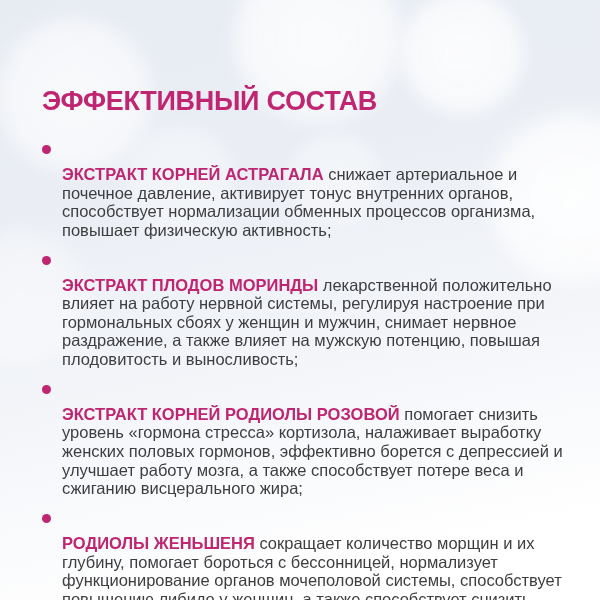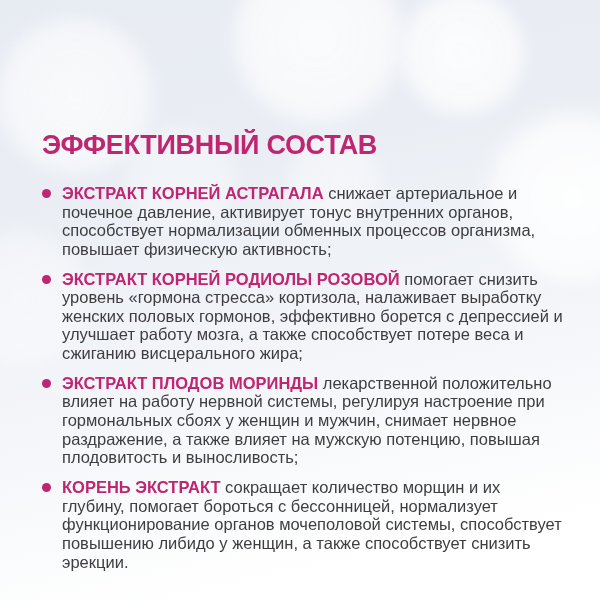--- a/index.html
+++ b/index.html
@@ -38,21 +38,20 @@
     position:relative;
     padding:88px 36px 0 42px;
   }
   .page-title{
     color:var(--accent);
     font-size:27px;
     font-weight:bold;
     letter-spacing:-0.3px;
     line-height:1.0;
     margin-bottom:25px;
-    margin-top:44px;
   }
   .ingredients-list{
     list-style:none;
   }
   .ingredient-item{
     display:flex;
     align-items:flex-start;
     gap:11px;
     margin-bottom:11px;
   }
@@ -61,20 +60,21 @@
     width:9px;height:9px;
     margin-top:5px;
     border-radius:50%;
     background:var(--accent);
   }
   .item-text{
     font-size:16.5px;
     line-height:1.13;
     color:var(--body-text);
     max-width:505px;
+    margin-top:25px;
   }
   .term{
     color:var(--accent);
     font-weight:bold;
   }
 </style>
 </head>
 <body>
 
 <div class="poster">
@@ -96,35 +96,35 @@
         <span class="dot"></span>
         <p class="item-text">
           <strong class="term">ЭКСТРАКТ КОРНЕЙ АСТРАГАЛА</strong>
           <span>снижает артериальное и почечное давление, активирует тонус внутренних органов, способствует нормализации обменных процессов организма, повышает физическую активность;</span>
         </p>
       </li>
 
       <li class="ingredient-item">
         <span class="dot"></span>
         <p class="item-text">
+          <strong class="term">ЭКСТРАКТ ПЛОДОВ МОРИНДЫ</strong>
+          <span>лекарственной положительно влияет на работу нервной системы, регулируя настроение при гормональных сбоях у женщин и мужчин, снимает нервное раздражение, а также влияет на мужскую потенцию, повышая плодовитость и выносливость;</span>
+        </p>
+      </li>
+
+      <li class="ingredient-item">
+        <span class="dot"></span>
+        <p class="item-text">
           <strong class="term">ЭКСТРАКТ КОРНЕЙ РОДИОЛЫ РОЗОВОЙ</strong>
           <span>помогает снизить уровень «гормона стресса» кортизола, налаживает выработку женских половых гормонов, эффективно борется с депрессией и улучшает работу мозга, а также способствует потере веса и сжиганию висцерального жира;</span>
         </p>
       </li>
 
       <li class="ingredient-item">
         <span class="dot"></span>
         <p class="item-text">
-          <strong class="term">ЭКСТРАКТ ПЛОДОВ МОРИНДЫ</strong>
-          <span>лекарственной положительно влияет на работу нервной системы, регулируя настроение при гормональных сбоях у женщин и мужчин, снимает нервное раздражение, а также влияет на мужскую потенцию, повышая плодовитость и выносливость;</span>
-        </p>
-      </li>
-
-      <li class="ingredient-item">
-        <span class="dot"></span>
-        <p class="item-text">
-          <strong class="term">КОРЕНЬ ЭКСТРАКТ</strong>
+          <strong class="term">РОДИОЛЫ ЖЕНЬШЕНЯ</strong>
           <span>сокращает количество морщин и их глубину, помогает бороться с бессонницей, нормализует функционирование органов мочеполовой системы, способствует повышению либидо у женщин, а также способствует снизить эрекции.</span>
         </p>
       </li>
     </ul>
   </div>
 </div>
 
 </body></html>

